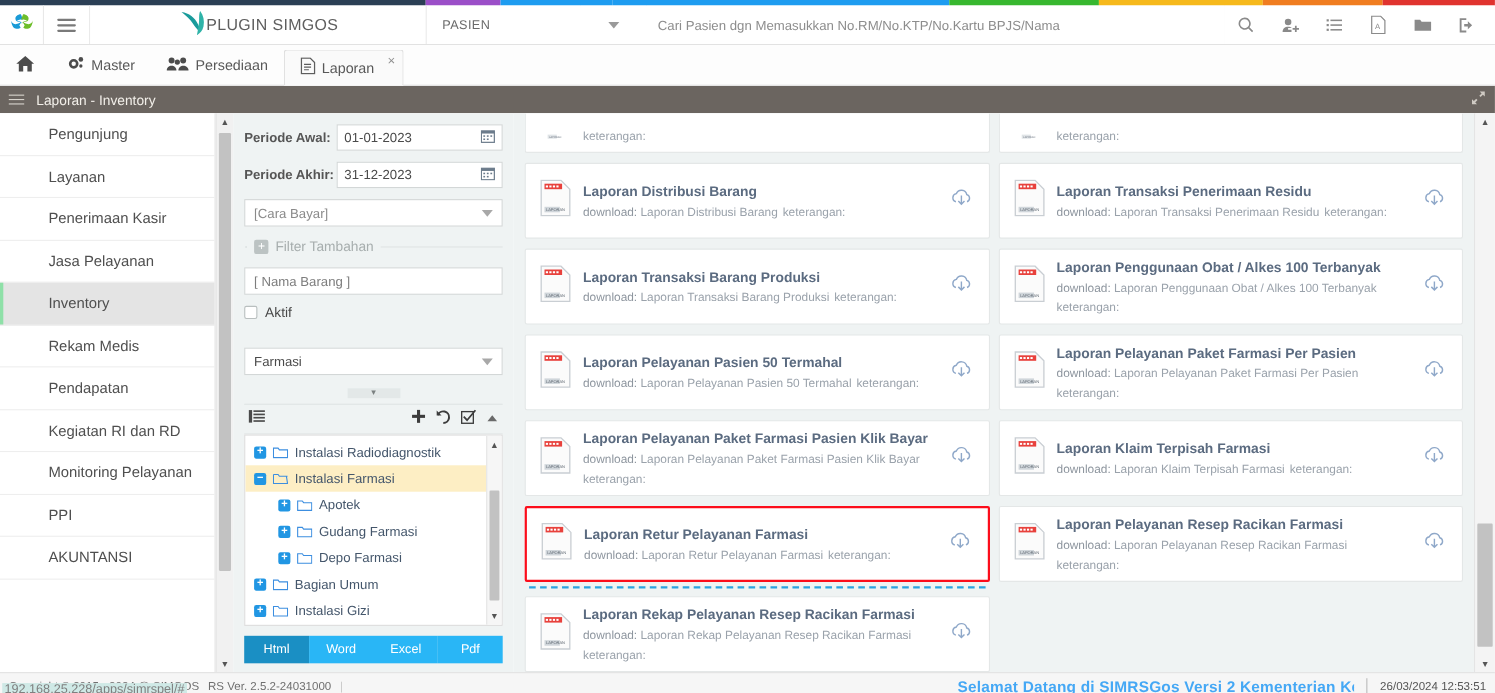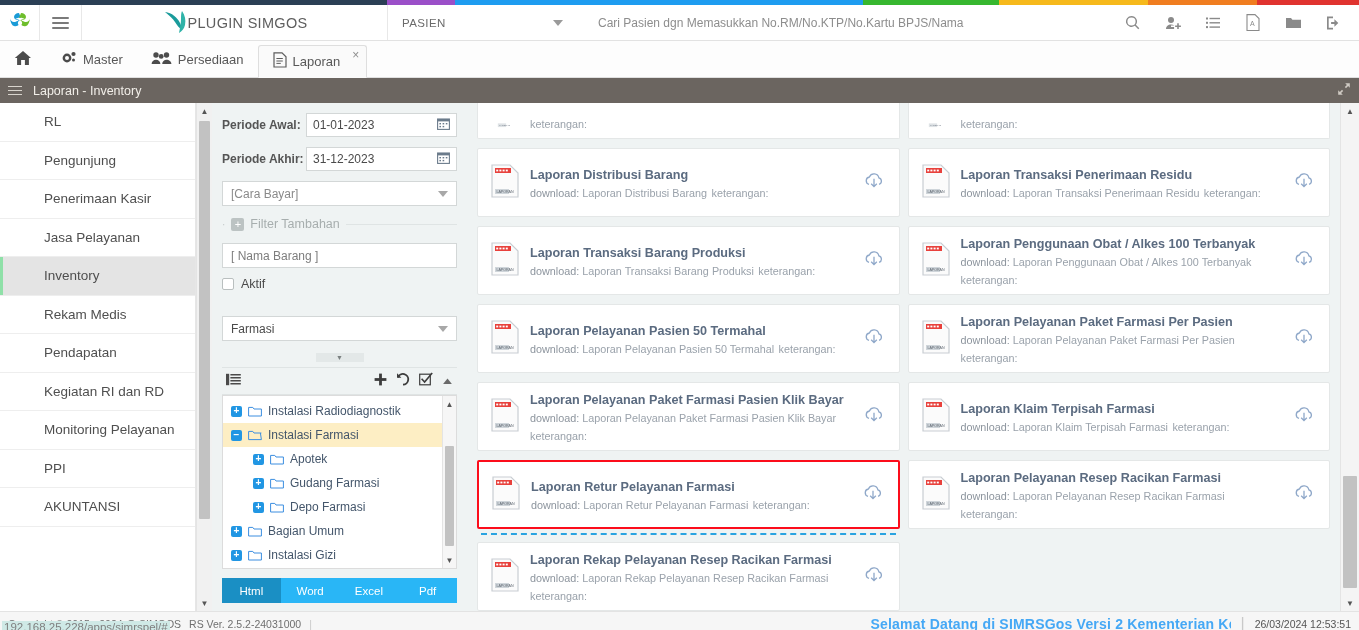--- a/index.html
+++ b/index.html
@@ -321,24 +321,24 @@
     <svg width="14" height="14" viewBox="0 0 14 14">
         <path d="M8.2 1.2h4.6v4.6l-1.7-1.7-2.1 2.1-1.2-1.2 2.1-2.1zM5.8 12.8H1.2V8.2l1.7 1.7 2.1-2.1 1.2 1.2-2.1 2.1z" fill="#cfcac3"></path>
       </svg>
   </span>
 </div>
 
 <div id="stage">
 
   <div id="sidebar">
     <div class="side-item">
-        <span>RL</span>
-      </div>
-    <div class="side-item">
         <span>Pengunjung</span>
+      </div>
+    <div class="side-item">
+        <span>Layanan</span>
       </div>
     <div class="side-item">
         <span>Penerimaan Kasir</span>
       </div>
     <div class="side-item">
         <span>Jasa Pelayanan</span>
       </div>
     <div class="side-item active">
         <span>Inventory</span>
       </div>

